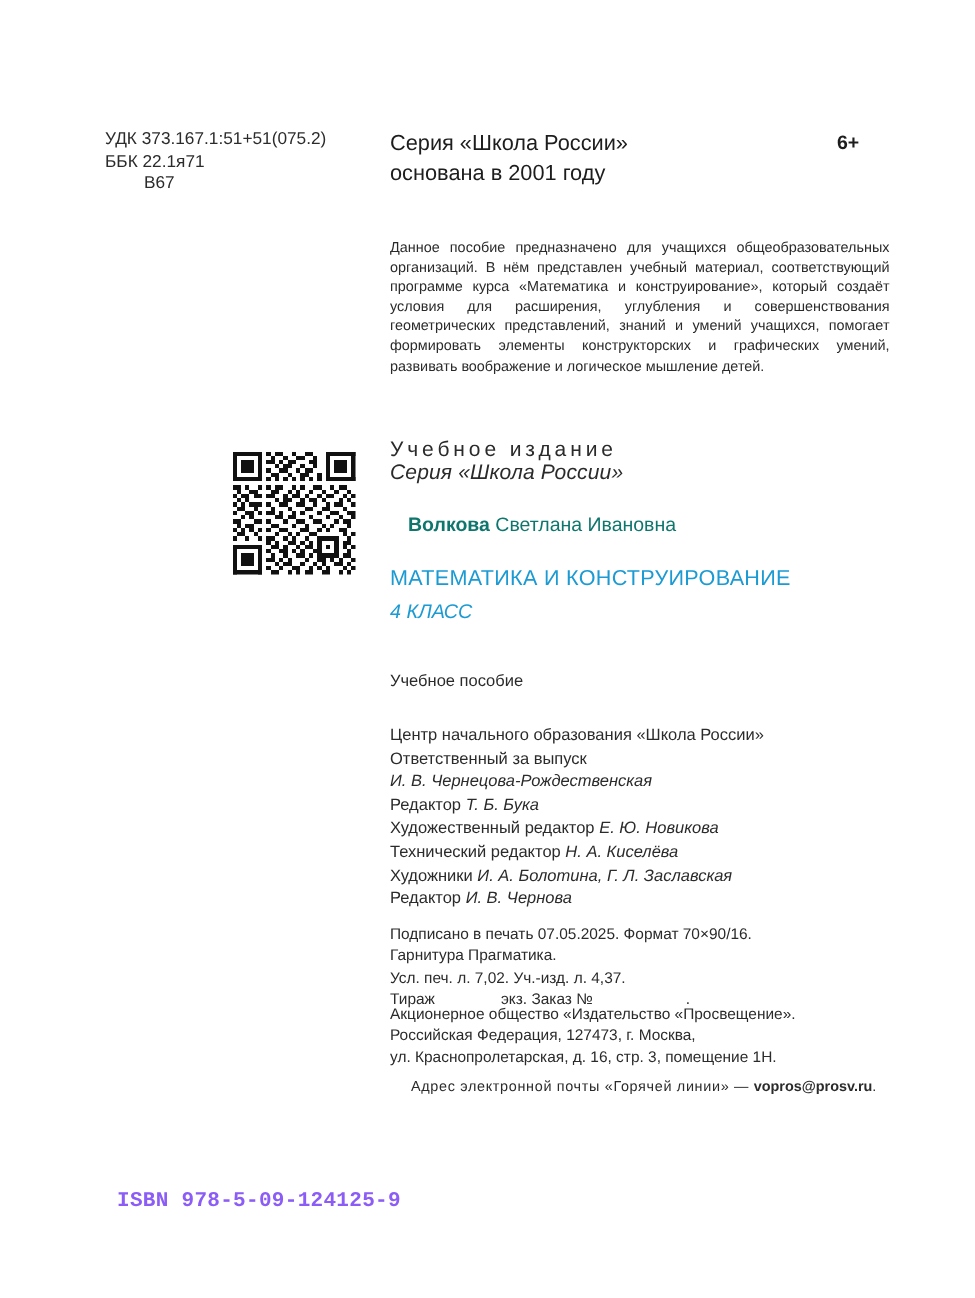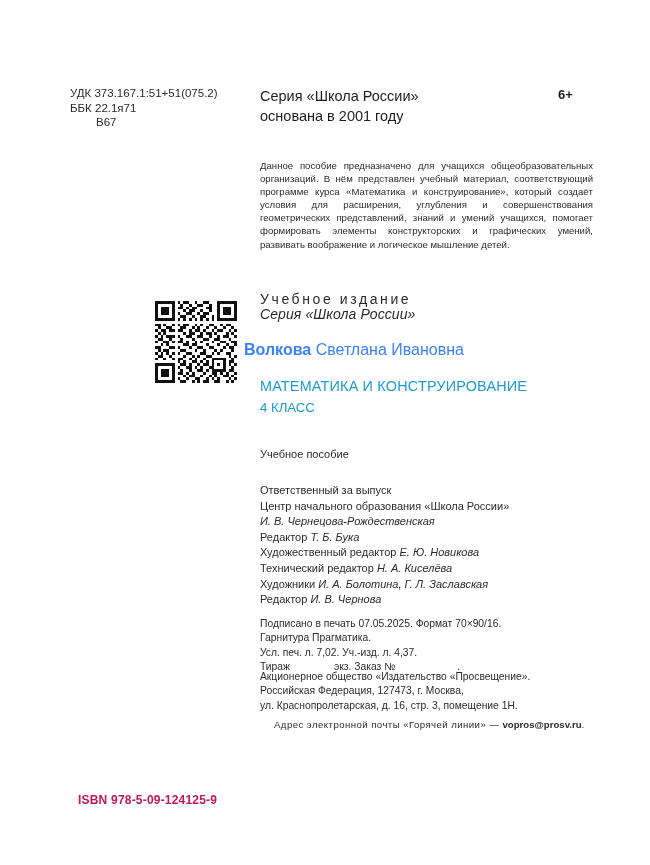--- a/index.html
+++ b/index.html
@@ -100,25 +100,25 @@
     letter-spacing: 2.6px;
   }
   .edition-notice .series {
     display: block;
     font-style: italic;
     letter-spacing: 0.1px;
   }
 
   .author {
     position: absolute;
-    left: 244px;
+    left: 272px;
     top: 305px;
-    font-size: 16px;
+    font-size: 13px;
     line-height: 17px;
-    color: #3b82f6;
+    color: #0f766e;
   }
   .author .surname { font-weight: bold; }
 
   
   .book-title {
     position: absolute;
     left: 260px;
     top: 341px;
     font-size: 14.4px;
     font-weight: normal;
@@ -127,20 +127,21 @@
     line-height: 19px;
   }
   .book-grade {
     position: absolute;
     left: 260px;
     top: 363px;
     font-size: 13.2px;
     font-weight: normal;
     color: #1b9ad3;
     line-height: 17px;
+    font-style: italic;
   }
 
   .book-kind {
     position: absolute;
     left: 260px;
     top: 411px;
     font-size: 11px;
     line-height: 15px;
     color: #2b2b2b;
   }
@@ -198,25 +199,26 @@
   .hotline .mail {
     font-weight: bold;
     letter-spacing: 0px;
   }
 
   
   .isbn {
     position: absolute;
     left: 78px;
     top: 757px;
-    font-size: 12px;
+    font-size: 14px;
     font-weight: bold;
     letter-spacing: 0.2px;
-    color: #be185d;
+    color: #8b5cf6;
     white-space: nowrap;
+    font-family: Liberation Mono, monospace;
   }
 
   .copyright {
     position: absolute;
     left: 330px;
     top: 757px;
     width: 290px;
     font-size: 10.3px;
     line-height: 14.4px;
     color: #2b2b2b;
@@ -493,22 +495,22 @@
   <div class="author">
     <span class="surname">Волкова</span>
     <span>Светлана Ивановна</span>
   </div>
 
   <div class="book-title">МАТЕМАТИКА И КОНСТРУИРОВАНИЕ</div>
   <div class="book-grade">4 КЛАСС</div>
   <div class="book-kind">Учебное пособие</div>
 
   <div class="credits">
+    <span class="row">Центр начального образования «Школа России»</span>
     <span class="row">Ответственный за выпуск</span>
-    <span class="row">Центр начального образования «Школа России»</span>
     <span class="row"><i>И. В. Чернецова-Рождественская</i></span>
     <span class="row"><span>Редактор </span><i>Т. Б. Бука</i></span>
     <span class="row"><span>Художественный редактор </span><i>Е. Ю. Новикова</i></span>
     <span class="row"><span>Технический редактор </span><i>Н. А. Киселёва</i></span>
     <span class="row"><span>Художники </span><i>И. А. Болотина, Г. Л. Заславская</i></span>
     <span class="row"><span>Редактор </span><i>И. В. Чернова</i></span>
   </div>
 
   <div class="techdata">
     <span class="row">Подписано в печать 07.05.2025. Формат 70×90/16.</span>

